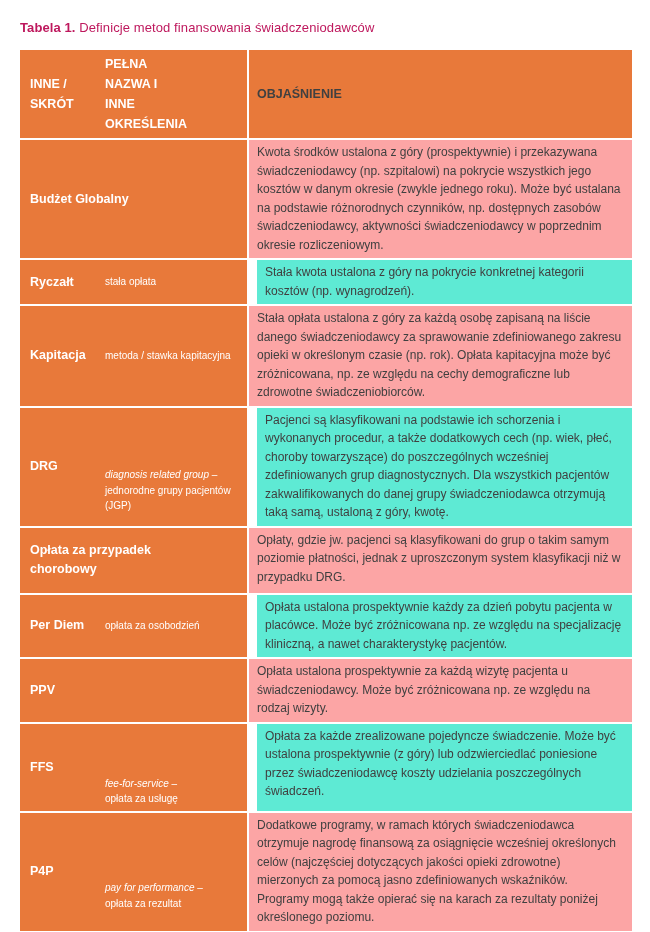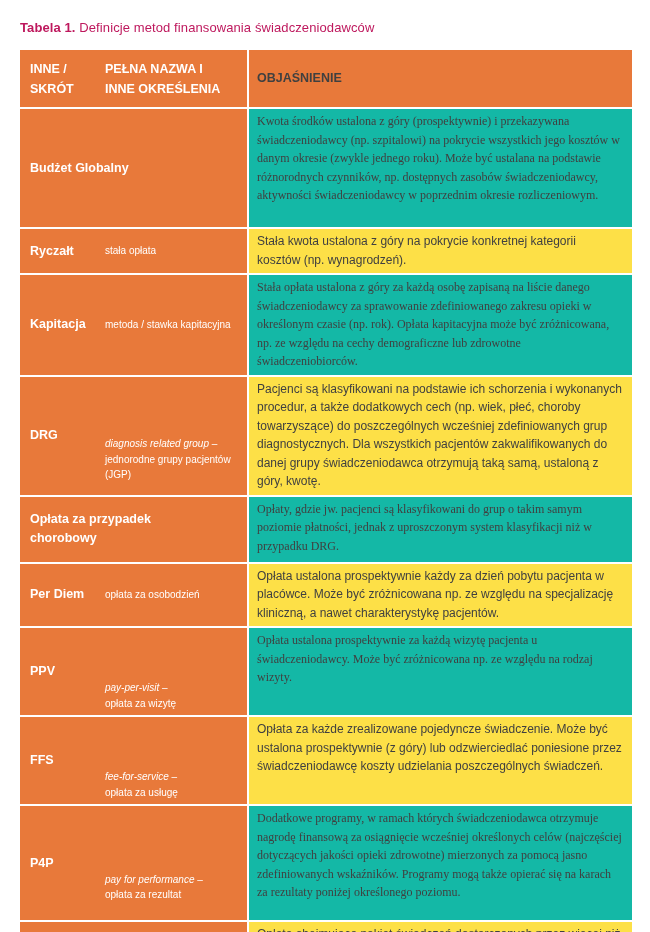--- a/index.html
+++ b/index.html
@@ -25,29 +25,29 @@
   .term{flex:1;padding-right:12px;font-size:10px;line-height:1.55;}
   .t-en{display:block;font-style:italic;margin-top:48px;}
   .t-pl{display:block;}
   .left.span{padding-right:20px;}
   .left.span .name{width:auto;min-width:0;max-width:160px;}
   
   .hrow .left{min-height:57px;font-weight:bold;}
   .hrow .right{min-height:57px;display:flex;align-items:center;background:#E8793A;color:#404040;font-weight:bold;}
   .hcell{font-size:12.5px;line-height:1.6;font-weight:bold;}
   .hc1{width:75px;min-width:75px;}
-  .hc2{flex:1;padding-right:20px;}
+  .hc2{flex:1;padding-right:60px;}
   
   .right{
     flex:1;box-sizing:border-box;
     font-size:12px;line-height:18.5px;color:#404040;
     padding:3px 10px 4px 8px;
   }
-  .right.dark{background:#14b8a6;font-family:Liberation Serif, serif;}
-  .right.light{background:#fde047;}
+  .right.dark{background:#fca5a5;}
+  .right.light{background:#5eead4;margin-left:8px;}
   
   .r0 .left,.r0 .right{min-height:118px;}
   .r1 .left,.r1 .right{min-height:37px;}
   .r2 .left,.r2 .right{min-height:90px;}
   .r3 .left,.r3 .right{min-height:117px;}
   .r4 .left,.r4 .right{min-height:65px;}
   .r5 .left,.r5 .right{min-height:58px;}
   .r6 .left,.r6 .right{min-height:58px;}
   .r7 .left,.r7 .right{min-height:76px;}
   .r8 .left,.r8 .right{min-height:114px;}
@@ -123,24 +123,20 @@
         <div class="term">
           <span class="t-pl">opłata za osobodzień</span>
         </div>
       </div>
       <div class="right light">Opłata ustalona prospektywnie każdy za dzień pobytu pacjenta w placówce. Może być zróżnicowana np. ze względu na specjalizację kliniczną, a nawet charakterystykę pacjentów.</div>
     </div>
 
     <div class="row r6">
       <div class="left">
         <div class="name">PPV</div>
-        <div class="term">
-          <span class="t-en">pay-per-visit –</span>
-          <span class="t-pl">opłata za wizytę</span>
-        </div>
       </div>
       <div class="right dark">Opłata ustalona prospektywnie za każdą wizytę pacjenta u świadczeniodawcy. Może być zróżnicowana np. ze względu na rodzaj wizyty.</div>
     </div>
 
     <div class="row r7">
       <div class="left">
         <div class="name">FFS</div>
         <div class="term">
           <span class="t-en">fee-for-service –</span>
           <span class="t-pl">opłata za usługę</span>

